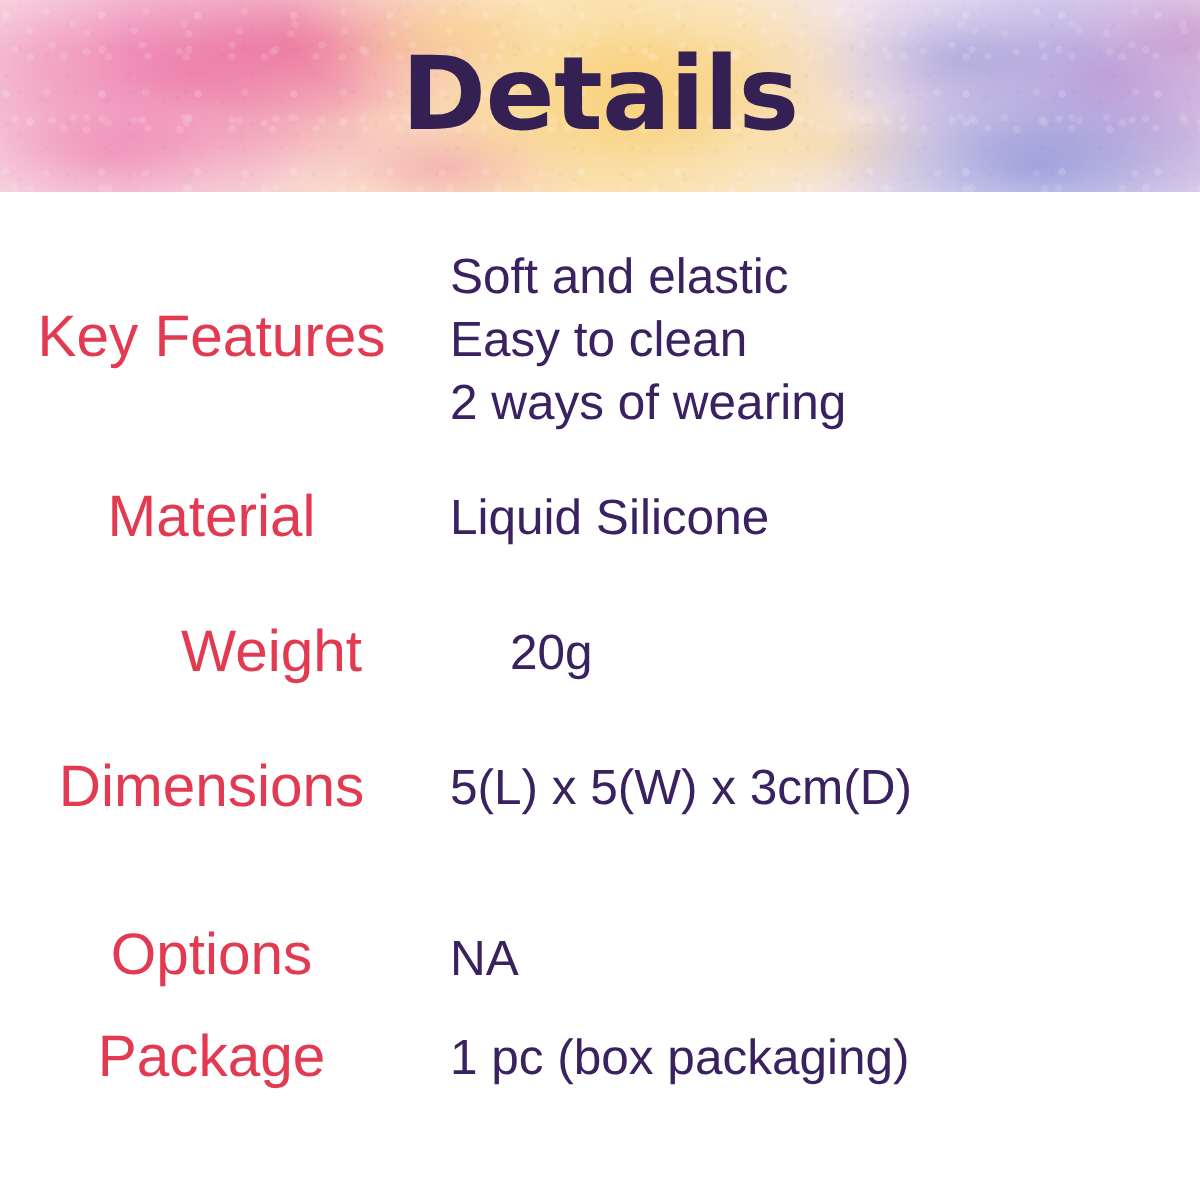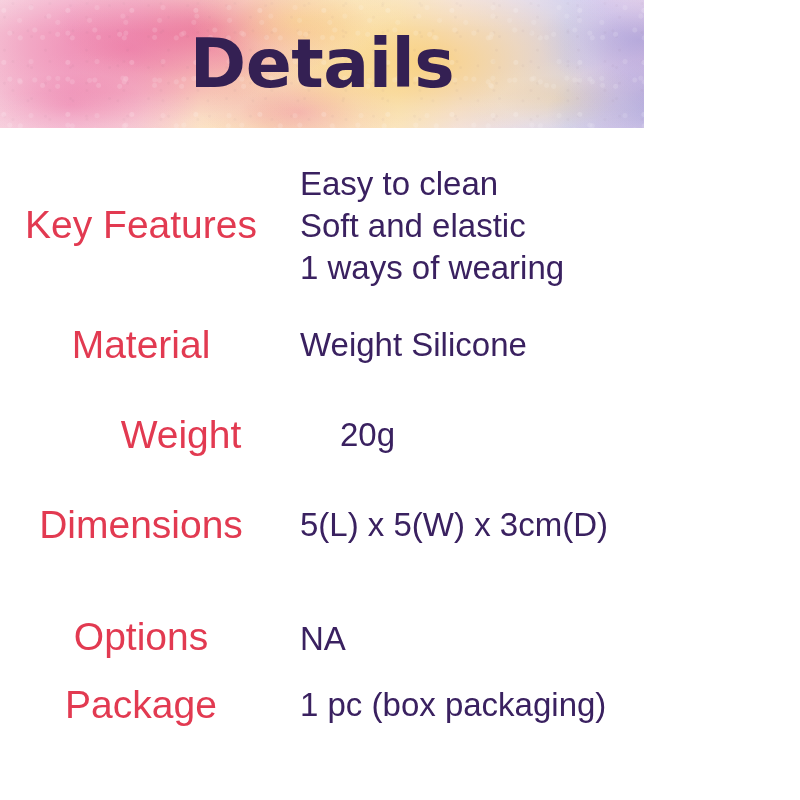--- a/index.html
+++ b/index.html
@@ -16,21 +16,21 @@
     position: relative;
     width: 800px;
     height: 800px;
     background: #ffffff;
     overflow: hidden;
   }
 
   
   .banner {
     position: relative;
-    width: 644px;
+    width: 800px;
     height: 128px;
     overflow: hidden;
     background: #a3a3a3;
   }
   .wash {
     position: absolute;
     inset: 0;
     pointer-events: none;
   }
   
@@ -250,30 +250,30 @@
     <div class="wash wash-sheen"></div>
 
     <div class="banner-title">Details</div>
   </div>
 
   <div class="spec-table">
 
     <div class="spec-row row-key-features">
       <div class="spec-label">Key Features</div>
       <div class="spec-value">
+        <span class="vline">Soft and elastic</span>
         <span class="vline">Easy to clean</span>
-        <span class="vline">Soft and elastic</span>
-        <span class="vline">1 ways of wearing</span>
+        <span class="vline">2 ways of wearing</span>
       </div>
     </div>
 
     <div class="spec-row row-material">
       <div class="spec-label">Material</div>
       <div class="spec-value">
-        <span class="vline">Weight Silicone</span>
+        <span class="vline">Liquid Silicone</span>
       </div>
     </div>
 
     <div class="spec-row row-weight">
       <div class="spec-label">Weight</div>
       <div class="spec-value">
         <span class="vline">20g</span>
       </div>
     </div>
 

